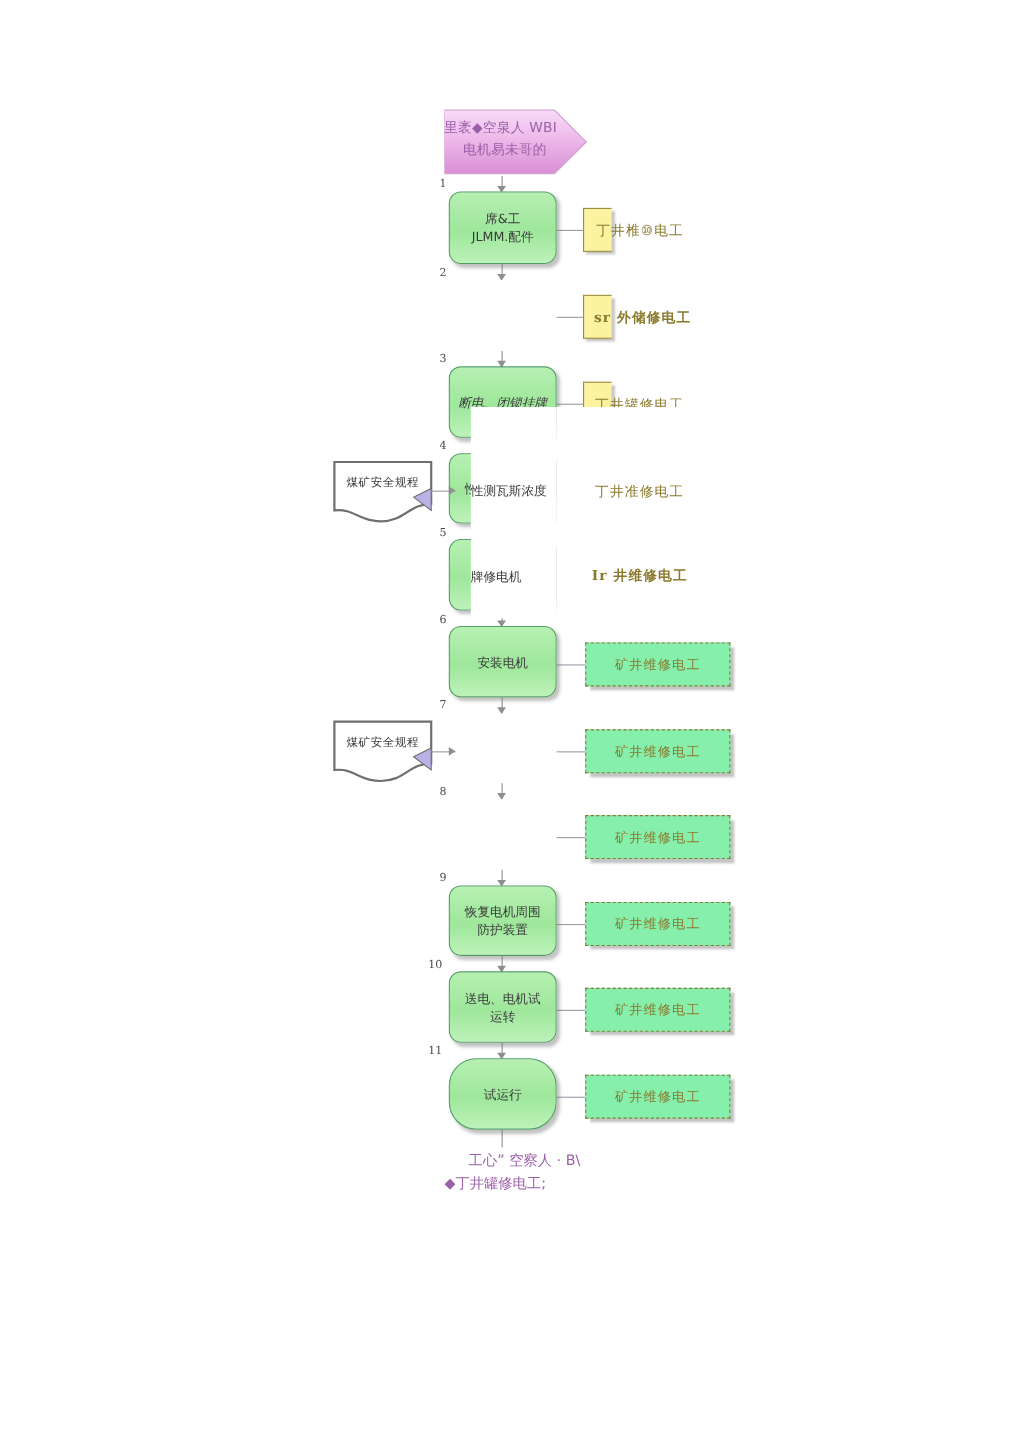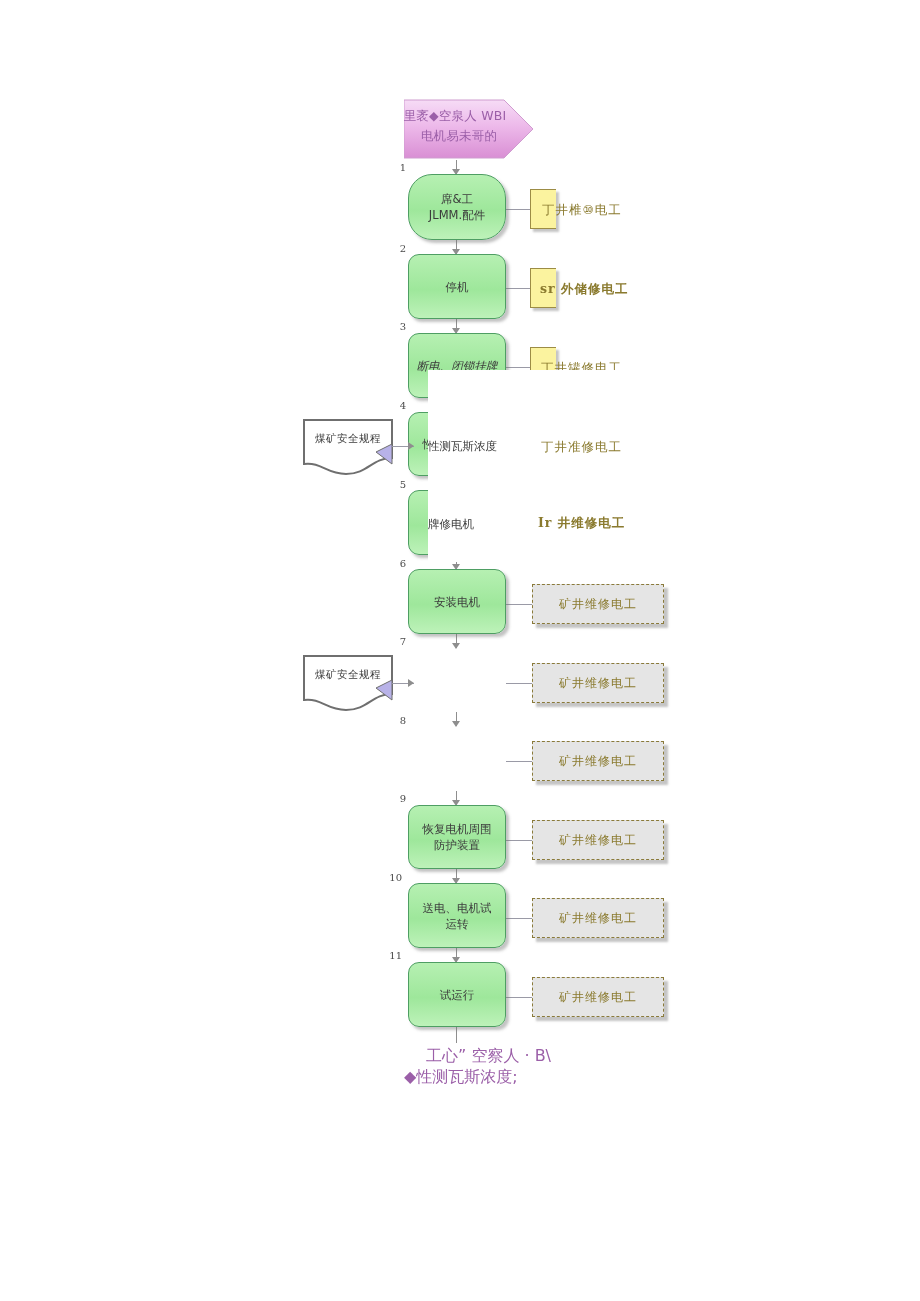--- a/index.html
+++ b/index.html
@@ -57,21 +57,21 @@
     line-height:16px;
     box-sizing:border-box;
     padding:2px 4px;
   }
 
   
   .ybox{
     position:absolute;
     width:132px;height:40px;
     border:1.4px dashed #8a7a3a;
-    background:#e5e5e5;
+    background:#86efac;
     box-shadow:4px 4px 2px rgba(140,140,140,.5);
     display:flex;align-items:center;justify-content:center;
     color:#8a7a2e;
     font-size:12px;
     letter-spacing:1px;
     box-sizing:border-box;
   }
   
   .ystub{
     position:absolute;
@@ -114,21 +114,21 @@
   .docshape{position:absolute;width:92px;height:58px;}
   .docshape .dtext{
     position:absolute;left:6px;top:14px;width:80px;
     text-align:center;font-size:10.5px;color:#3b3b3b;
     letter-spacing:.5px;white-space:nowrap;
   }
 
   
   .cap{
     position:absolute;
-    font-size:16px;color:#9b5fa8;white-space:nowrap;
+    font-size:13px;color:#9b5fa8;white-space:nowrap;
   }
 
   
   .occluder{
     position:absolute;
     background:#ffffff;
     z-index:40;
   }
 </style>
 </head>
@@ -202,30 +202,27 @@
   <div class="hline" style="left:506px;top:288px;width:24px;"></div>
   <div class="hline" style="left:506px;top:367px;width:24px;"></div>
   <div class="hline" style="left:506px;top:446px;width:24px;"></div>
   <div class="hline" style="left:506px;top:604px;width:26px;"></div>
   <div class="hline" style="left:506px;top:683px;width:26px;"></div>
   <div class="hline" style="left:506px;top:761px;width:26px;"></div>
   <div class="hline" style="left:506px;top:840px;width:26px;"></div>
   <div class="hline" style="left:506px;top:918px;width:26px;"></div>
   <div class="hline" style="left:506px;top:997px;width:26px;"></div>
 
-  <div class="gbox" style="left:408px;top:174px;height:66px;border-radius:24px;">
+  <div class="gbox" style="left:408px;top:174px;height:66px;">
     <span>
       <span>席&amp;工</span><br>
       <span>JLMM.配件</span>
     </span>
   </div>
 
-  <div class="gbox" style="left:408px;top:254px;height:65px;">
-    <span>停机</span>
-  </div>
 
   <div class="gbox" style="left:408px;top:333px;height:65px;font-style:italic;">
     <span>断电、闭锁挂牌</span>
   </div>
 
   <div class="gbox" style="left:408px;top:412px;height:64px;">
     <span>性测瓦斯浓度</span>
   </div>
 
   <div class="gbox" style="left:408px;top:490px;height:65px;">
@@ -245,21 +242,21 @@
     </span>
   </div>
 
   <div class="gbox" style="left:408px;top:883px;height:65px;">
     <span>
       <span>送电、电机试</span><br>
       <span>运转</span>
     </span>
   </div>
 
-  <div class="gbox" style="left:408px;top:962px;height:65px;">
+  <div class="gbox" style="left:408px;top:962px;height:65px;border-radius:25px;">
     <span>试运行</span>
   </div>
 
   <div class="ystub" style="left:530px;top:189px;"></div>
   <div class="ylabel" style="left:542px;top:202px;">丁井椎⑩电工</div>
 
   <div class="ystub" style="left:530px;top:268px;"></div>
   <div class="ylabel bold" style="left:540px;top:281px;">sr 外储修电工</div>
 
   <div class="ystub" style="left:530px;top:347px;"></div>
@@ -303,21 +300,21 @@
     <svg viewBox="0 0 92 58" width="92" height="58" preserveAspectRatio="none">
       <path d="M2,2 L90,2 L90,40 C70,40 66,56 44,56 C24,56 20,44 2,46 Z" fill="#ffffff" stroke="#6f6f6f" stroke-width="2"></path>
       <path d="M74,34 L90,26 L90,46 Z" fill="#b8b2e8" stroke="#6f6f6f" stroke-width="1"></path>
     </svg>
     <div class="dtext">煤矿安全规程</div>
   </div>
   <div class="hline" style="left:392px;top:683px;width:22px;"></div>
   <div class="arrowhead-r" style="left:408px;top:679px;"></div>
 
   <div class="cap" style="left:426px;top:1046px;">工心” 空察人 · B\</div>
-  <div class="cap" style="left:404px;top:1067px;">◆性测瓦斯浓度;</div>
+  <div class="cap" style="left:404px;top:1067px;">◆丁井罐修电工;</div>
 
   <div class="occluder" style="left:428px;top:370px;width:78px;height:192px;"></div>
   <div class="occluder" style="left:506px;top:370px;width:414px;height:100px;"></div>
   <div class="occluder" style="left:506px;top:455px;width:414px;height:108px;"></div>
 
 <div class="" style="position: absolute; left: 428px; top: 439px; z-index: 60; white-space: nowrap; font-size: 11.5px; color: rgb(59, 59, 59);">性测瓦斯浓度</div>
     <div class="" style="position: absolute; left: 541px; top: 439px; z-index: 60; white-space: nowrap; font-size: 12.5px; color: rgb(138, 122, 46); letter-spacing: 1px;">丁井准修电工</div>
     <div class="" style="position: absolute; left: 428px; top: 517px; z-index: 60; white-space: nowrap; font-size: 11.5px; color: rgb(59, 59, 59);">牌修电机</div>
     <div class="" style="position: absolute; left: 538px; top: 515px; z-index: 60; white-space: nowrap; font-size: 12.5px; color: rgb(138, 122, 46); letter-spacing: 1px; font-family: &quot;DejaVu Serif&quot;, &quot;Liberation Serif&quot;, serif; font-weight: bold;">Ir 井维修电工</div>
   </div>

